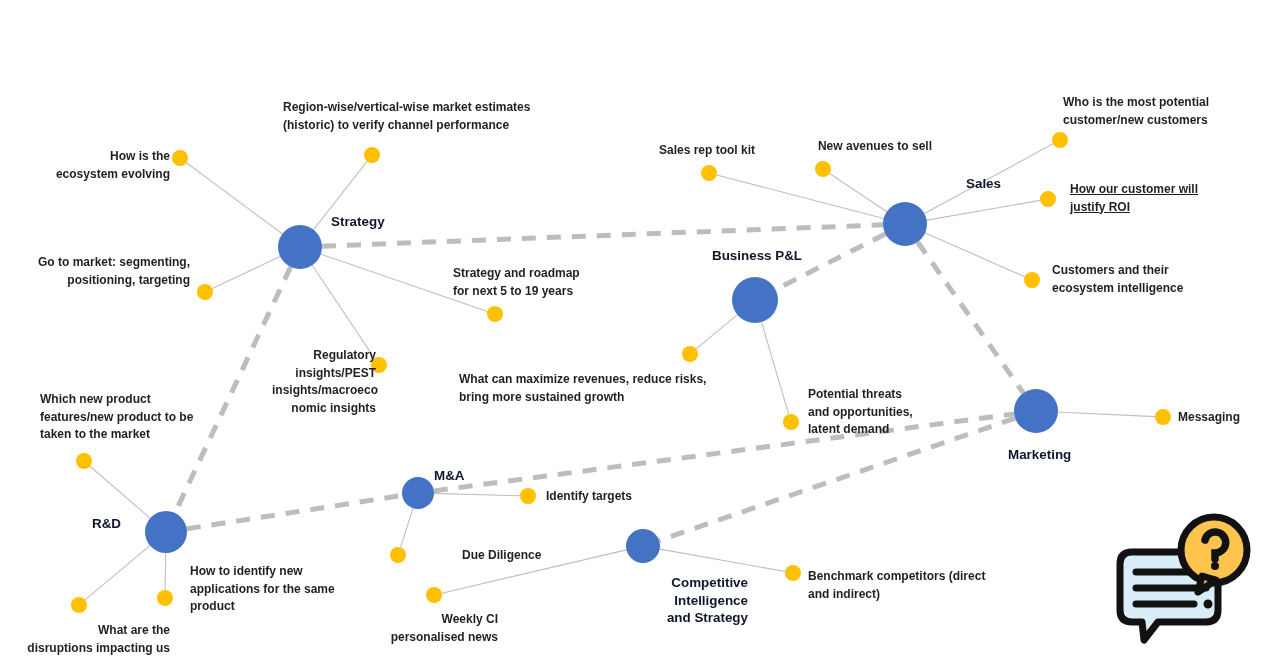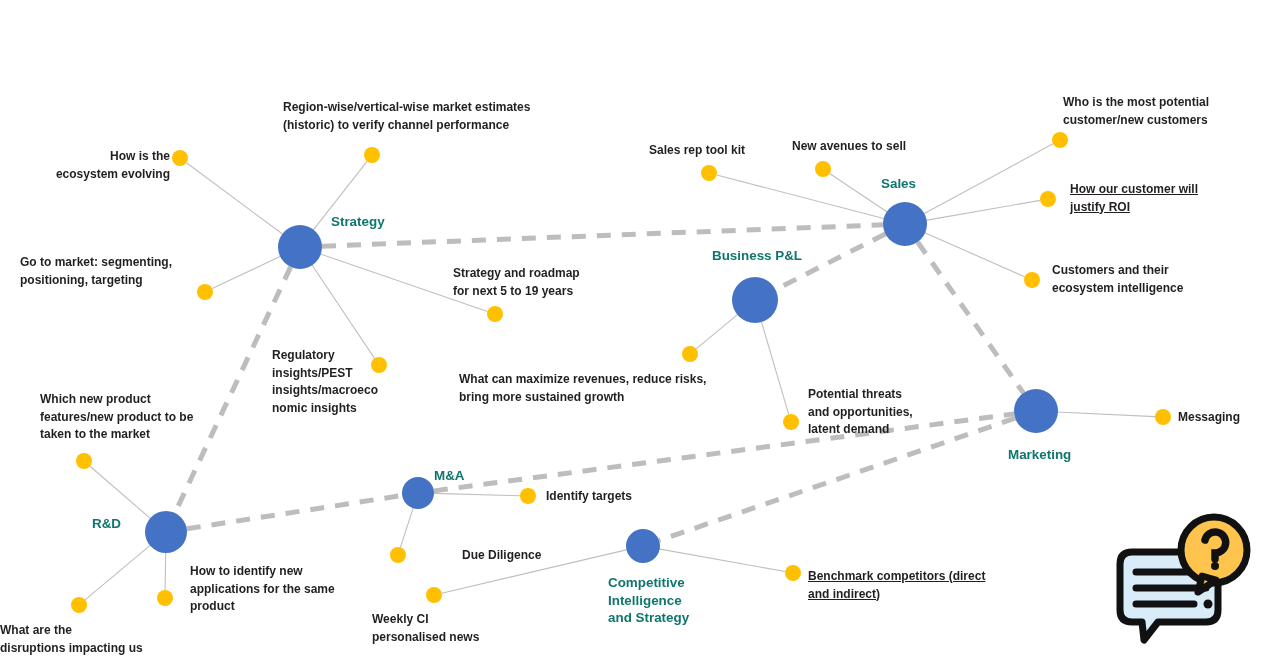--- a/index.html
+++ b/index.html
@@ -34,26 +34,26 @@
     line-height:17.5px;
     font-weight:bold;
     color:#231f20;
     white-space:pre-line;
   }
   .hublbl{
     position:absolute;
     font-size:13.4px;
     line-height:17.5px;
     font-weight:bold;
-    color:#0f766e;
+    color:#0f172a;
     white-space:pre-line;
   }
   .al{text-align:left;}
   .ar{text-align:right;}
-  .ac{text-align:left;}
+  .ac{text-align:right;}
   #chat-icon{position:absolute;left:1106px;top:504px;width:156px;height:152px;}
 </style>
 </head>
 <body>
 
 <div id="canvas">
 
 
   <svg id="graph" viewBox="0 0 1270 666">
     <g id="edges">
@@ -158,21 +158,21 @@
 taken to the market</div>
       <div class="lbl ac" style="left: 0px; top: 622px; width: 170px;">What are the
 disruptions impacting us</div>
       <div class="lbl al" style="left: 190px; top: 563px; width: 160px;">How to identify new
 applications for the same
 product</div>
       <div class="lbl al" style="left: 546px; top: 488px; width: 120px;">Identify targets</div>
       <div class="lbl al" style="left: 414px; top: 547px; width: 110px; margin-left: 48px;">Due Diligence</div>
       <div class="lbl ac" style="left: 372px; top: 611px; width: 126px;">Weekly CI
 personalised news</div>
-      <div class="lbl al" style="left: 808px; top: 568px; width: 200px; text-decoration: underline;">Benchmark competitors (direct
+      <div class="lbl al" style="left: 808px; top: 568px; width: 200px;">Benchmark competitors (direct
 and indirect)</div>
     </div>
 
   <svg id="chat-icon" viewBox="0 0 156 152">
     <g>
       <path d="M14 60 q0-12 12-12 h74 q12 0 12 12 v46 q0 12-12 12 h-48 l-14 18 -2-18 h-10 q-12 0-12-12 z" fill="#D9EDF8" stroke="#111111" stroke-width="7" stroke-linejoin="round"></path>
       <line x1="30" y1="68" x2="86" y2="68" stroke="#111111" stroke-width="7" stroke-linecap="round"></line>
       <line x1="30" y1="84" x2="100" y2="84" stroke="#111111" stroke-width="7" stroke-linecap="round"></line>
       <line x1="30" y1="100" x2="88" y2="100" stroke="#111111" stroke-width="7" stroke-linecap="round"></line>
       <circle cx="102" cy="100" r="4.5" fill="#111111"></circle>

